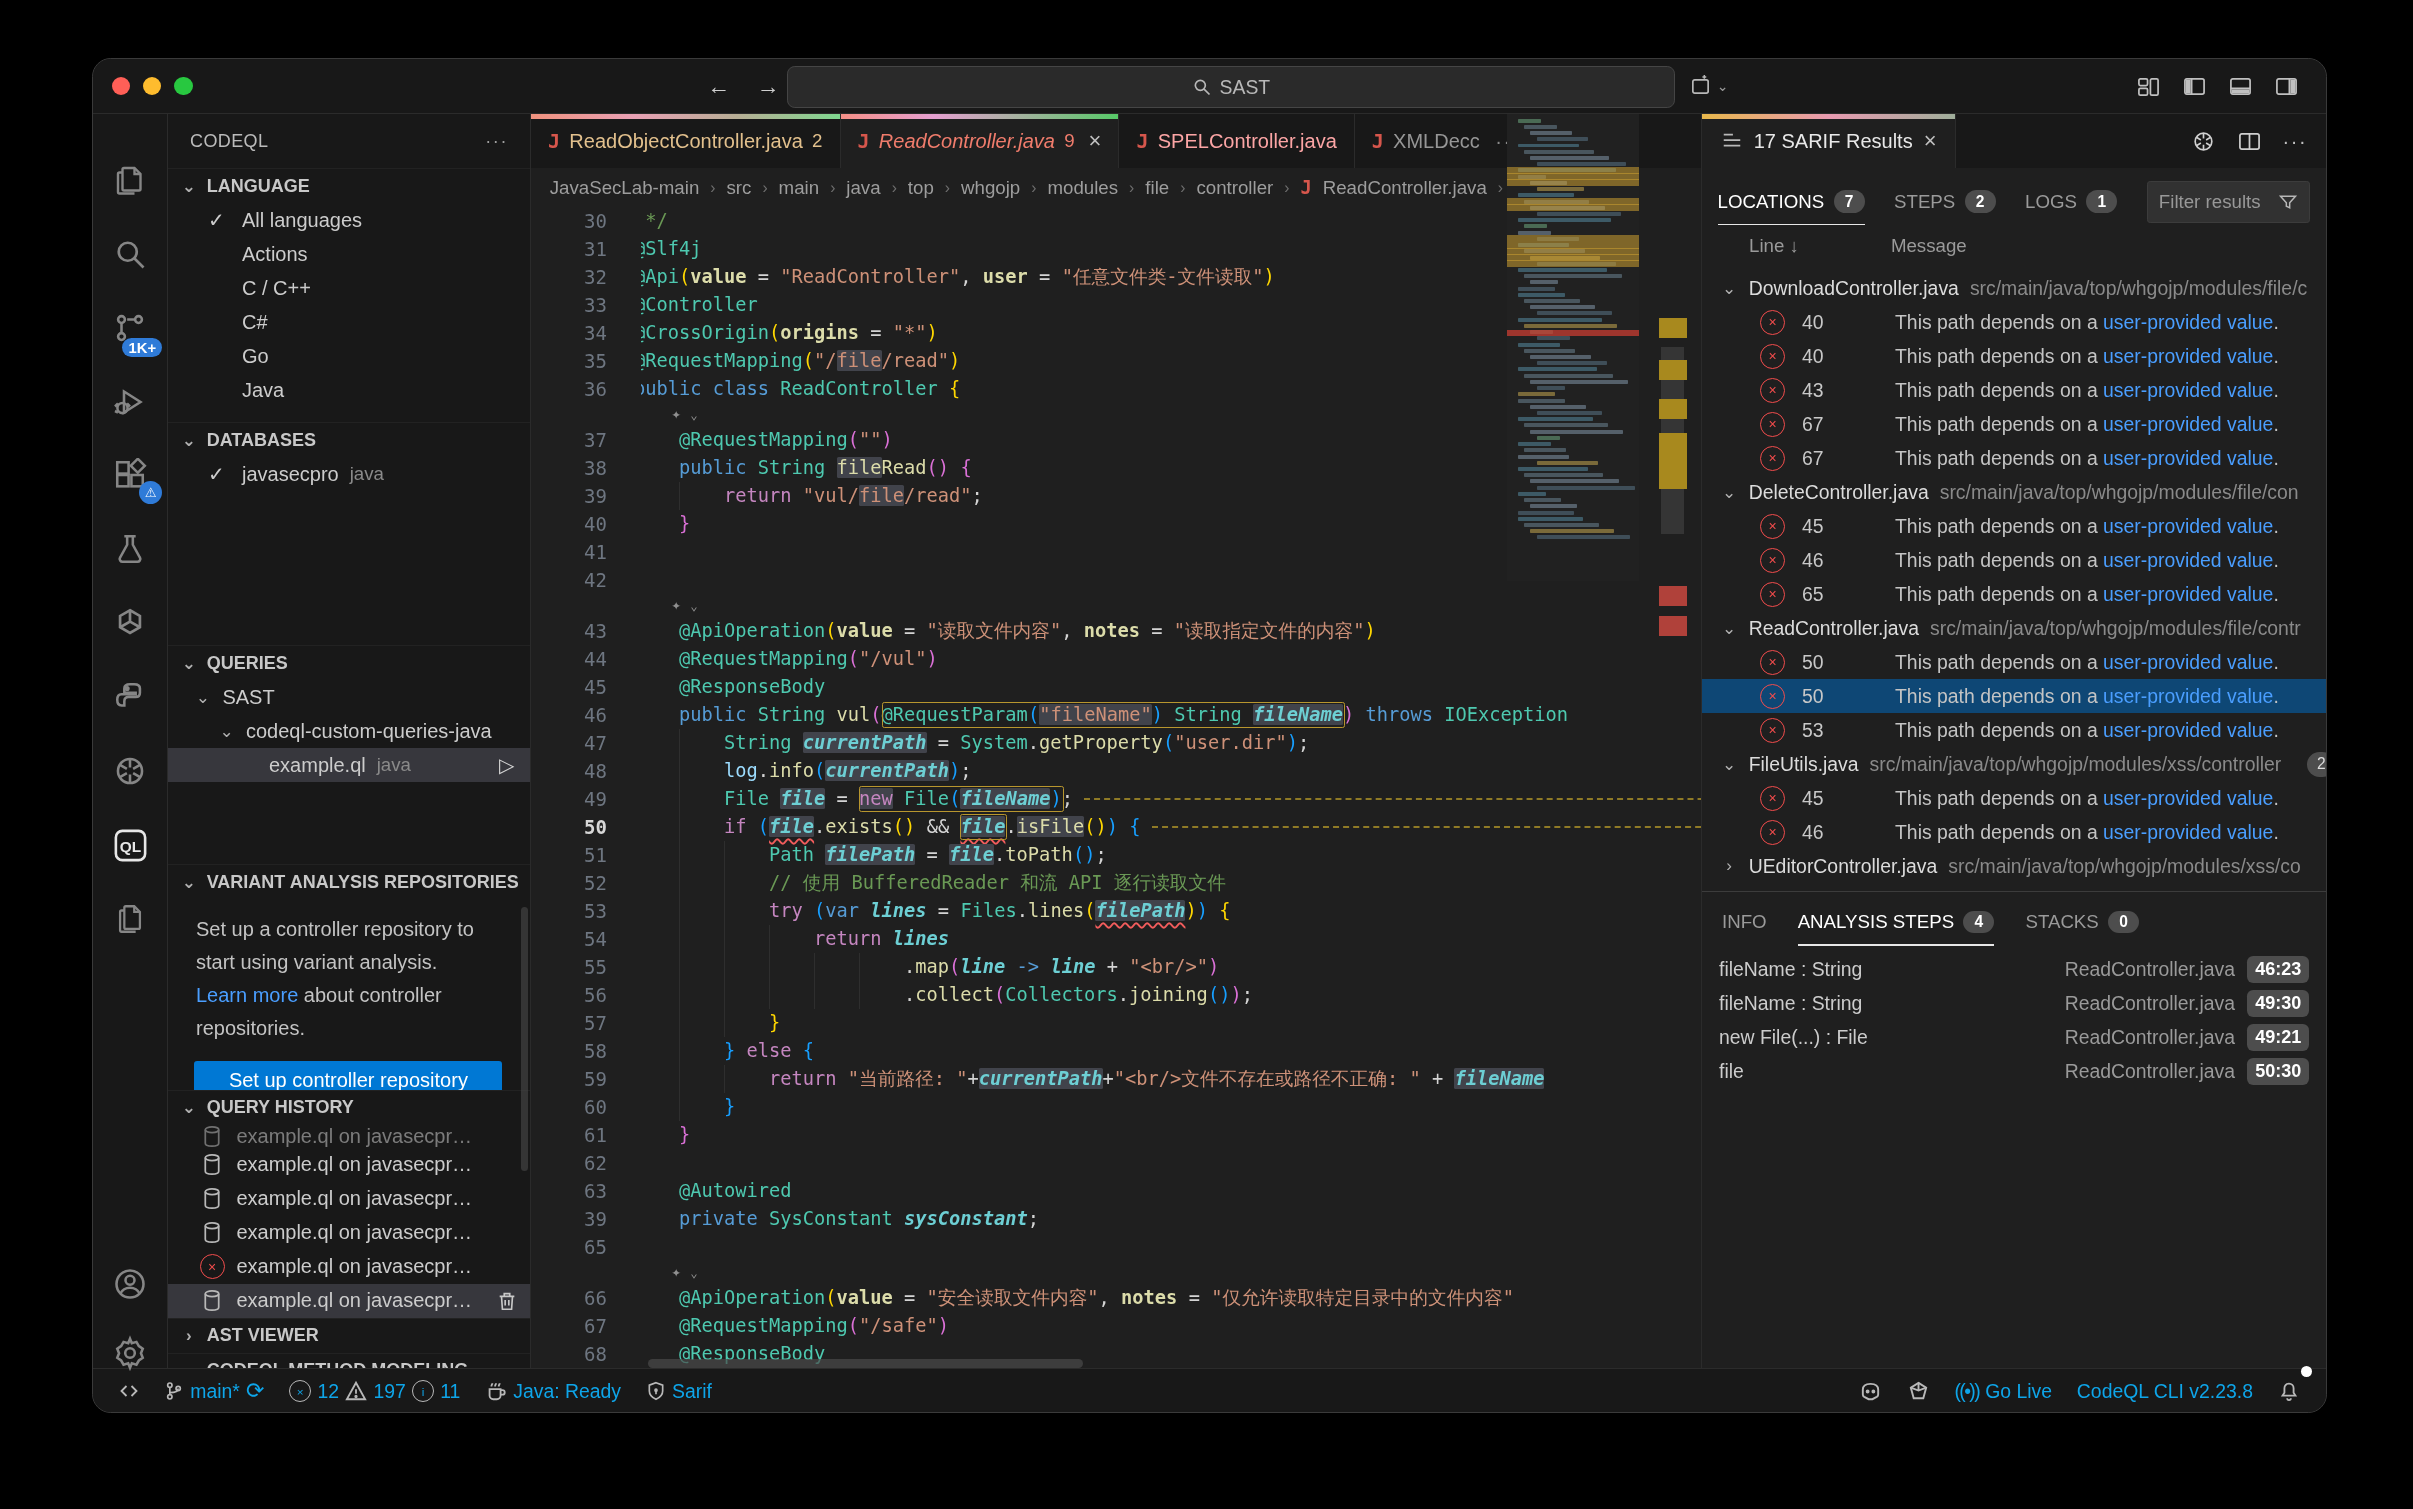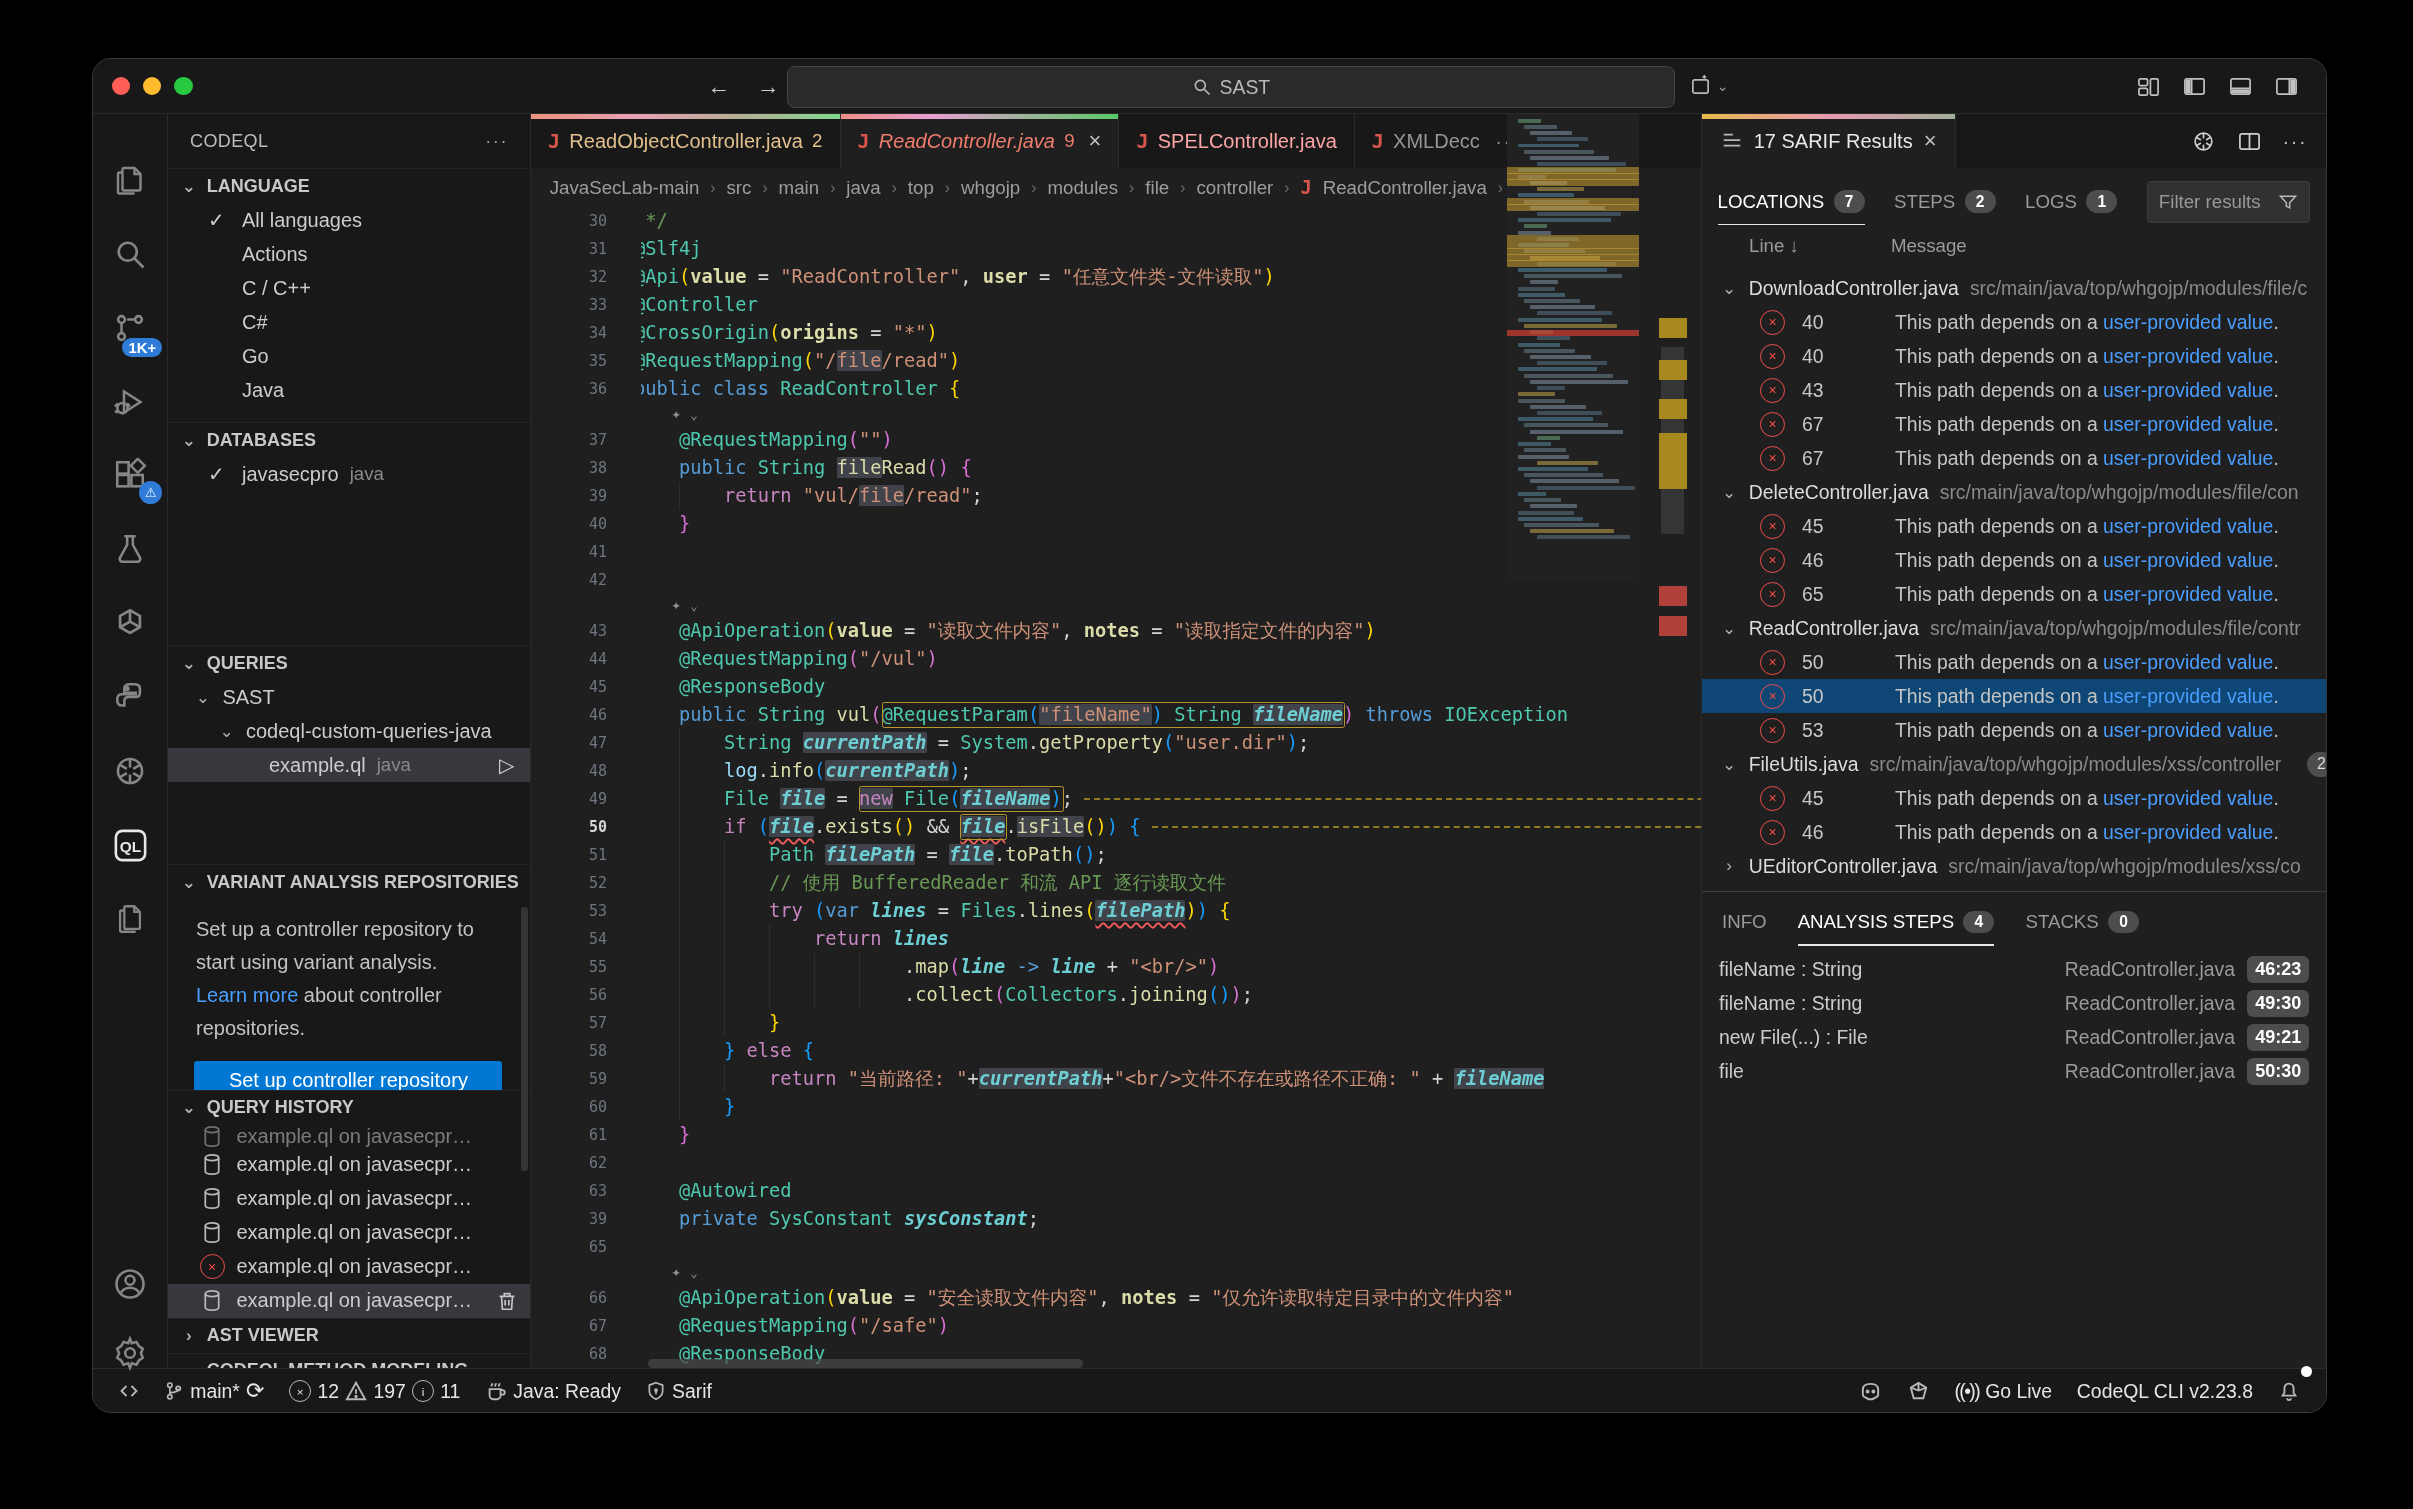--- a/index.html
+++ b/index.html
@@ -44,21 +44,21 @@
   .tab{display:flex;align-items:center;gap:9.3px;padding:0 17px;border-right:0.8px solid #2b2b2b;font-size:20px;position:relative;background:#181818;white-space:nowrap;}
   .tab.active{background:#1f1f1f;}
   .tab .grad{position:absolute;top:0;left:0;right:0;height:4.7px;}
   .jicon{color:#d6564c;font-weight:700;font-size:20px;font-family:"DejaVu Sans Mono",monospace;}
   .tab .close{color:#c0c0c0;margin-left:4.7px;font-size:22px;}
   .tab .badge-n{font-size:18.7px;}
   .crumbs{height:39px;display:flex;align-items:center;gap:11px;padding-left:18.7px;font-size:18.7px;color:#9d9d9d;white-space:nowrap;overflow:hidden;background:#1f1f1f;}
   .crumbs .sep{color:#6e6e6e;font-size:15.6px;}
   .codearea{position:absolute;top:93px;left:0;right:0;bottom:0;display:flex;overflow:hidden;font-family:"DejaVu Sans Mono",monospace;font-size:18.7px;}
   .gutter{width:110px;flex:none;text-align:right;color:#6e7681;}
-  .gutter .num{height:28px;line-height:28px;padding-right:34px;font-size:15px;}
+  .gutter .num{height:28px;line-height:28px;padding-right:34px;font-size:19px;}
   .gutter .num.cur{color:#d7d7d7;font-weight:700;}
   .gutter .lensrow{height:23px;}
   .code-col{flex:1;overflow:hidden;position:relative;}
   .code-inner{margin-left:-7px;position:relative;}
   .cl{height:28px;line-height:28px;white-space:pre;position:relative;}
   .cl.lens{height:23px;line-height:23px;color:#8f8f8f;font-size:15.6px;padding-left:4ch;}
   .guide{position:absolute;top:0;bottom:0;width:0.8px;background:#2e2e2e;}
   .tk-ann{color:#4ec9b0}.tk-kw{color:#569cd6}.tk-ctrl{color:#c586c0}.tk-type{color:#4ec9b0}
   .tk-fn{color:#dcdcaa}.tk-par{color:#dcdcaa;font-weight:700}.tk-str{color:#ce9178}
   .tk-com{color:#6a9955}.tk-pun{color:#d4d4d4}.tk-obj{color:#9cdcfe}
@@ -98,21 +98,21 @@
   .rp-row .msg{color:#c4c4c4;white-space:nowrap;}
   .grp-badge{position:absolute;right:-9.3px;top:4.7px;width:28px;height:25px;background:#4d4d4d;border-radius:12.4px;color:#ddd;font-size:15.6px;display:flex;align-items:center;justify-content:center;}
   .rp-divider{height:0.8px;background:#3c3c3c;margin-top:7.8px;flex:none;}
   .rp-dtabs{height:61px;display:flex;align-items:center;gap:31px;padding:0 20px;flex:none;}
   .step{height:34px;display:flex;align-items:center;font-size:19.4px;padding:0 17px;}
   .step .lbl{color:#cccccc;}
   .step .right{margin-left:auto;display:flex;align-items:center;gap:12.4px;}
   .step .sfile{color:#9a9a9a;}
   .chip{background:#4d4d4d;color:#fff;border-radius:6.2px;padding:3.1px 7.8px;font-size:18px;font-weight:600;}
   
-  .statusbar{height:44px;background:#181818;border-top:0.8px solid #2b2b2b;display:flex;align-items:flex-end;color:#e5e5e5;font-size:19.4px;padding:0 17px;gap:6.2px;}
+  .statusbar{height:44px;background:#181818;border-top:0.8px solid #2b2b2b;display:flex;align-items:flex-end;color:#0ea5e9;font-size:19.4px;padding:0 17px;gap:6.2px;}
   .sb-item{display:flex;align-items:center;gap:6.2px;padding:0 9.3px;height:100%;}
   .spacer{flex:1;}
   .mini-err{width:20px;height:20px;border:1.6px solid #b8b8b8;border-radius:50%;display:inline-flex;align-items:center;justify-content:center;font-size:11.7px;}
   .bell-dot{position:absolute;top:-3.1px;right:-3.1px;width:11px;height:11px;background:#fff;border-radius:50%;}
 </style>
 </head>
 <body>
 
 <div class="window">
 

